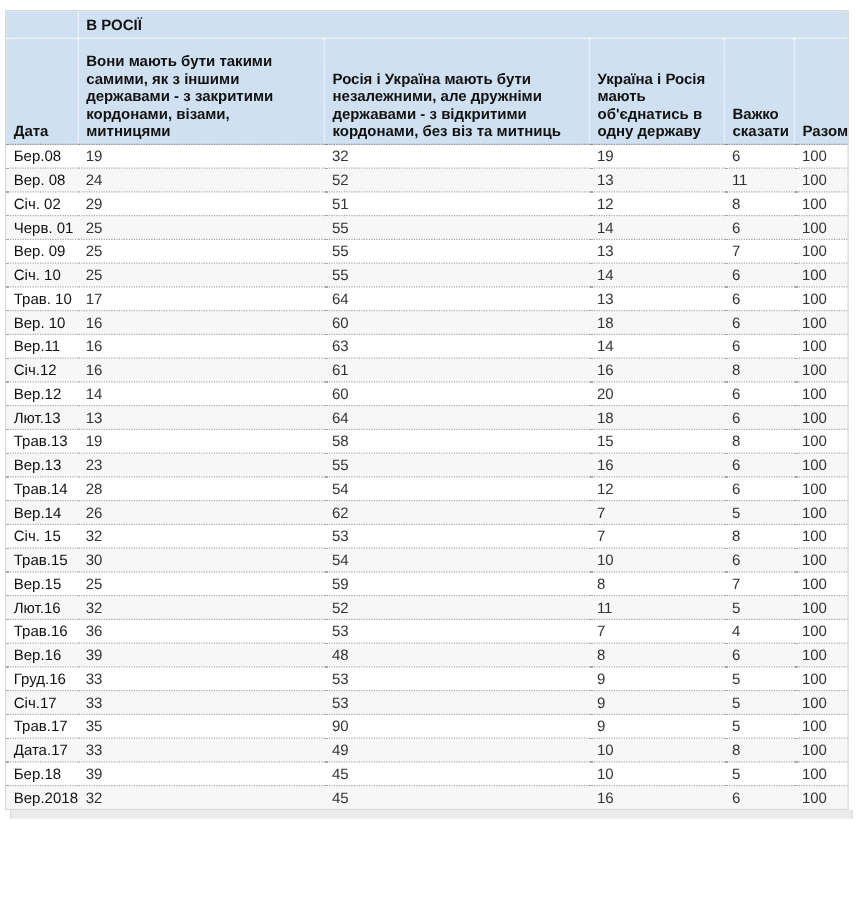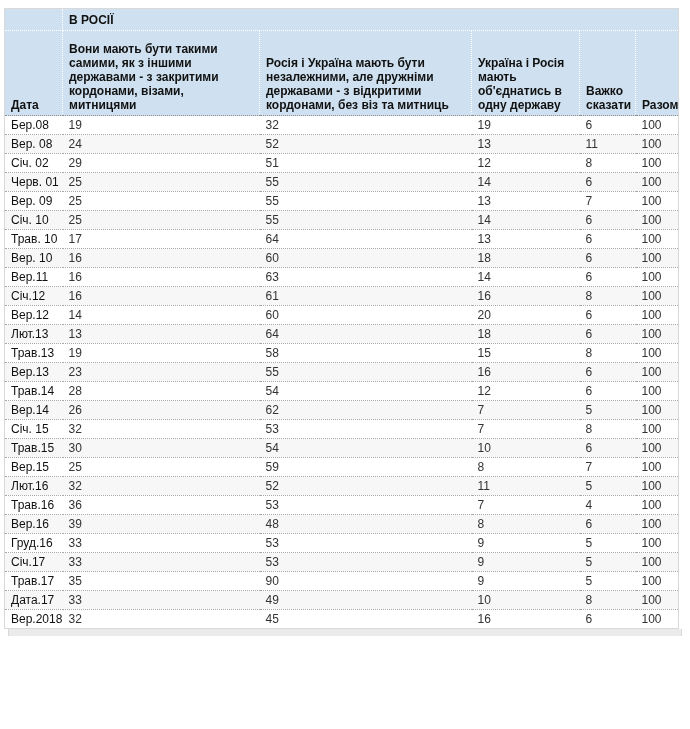--- a/index.html
+++ b/index.html
@@ -305,20 +305,28 @@
         </tr>
         <tr>
           <td class="date-cell">Дата.17</td>
           <td class="value-cell">33</td>
           <td class="value-cell">49</td>
           <td class="value-cell">10</td>
           <td class="value-cell">8</td>
           <td class="value-cell">100</td>
         </tr>
         <tr>
+          <td class="date-cell">Бер.18</td>
+          <td class="value-cell">39</td>
+          <td class="value-cell">45</td>
+          <td class="value-cell">10</td>
+          <td class="value-cell">5</td>
+          <td class="value-cell">100</td>
+        </tr>
+        <tr>
           <td class="date-cell">Вер.2018</td>
           <td class="value-cell">32</td>
           <td class="value-cell">45</td>
           <td class="value-cell">16</td>
           <td class="value-cell">6</td>
           <td class="value-cell">100</td>
         </tr>
       </tbody>
   </table>
   <div class="bottom-strip"></div>

